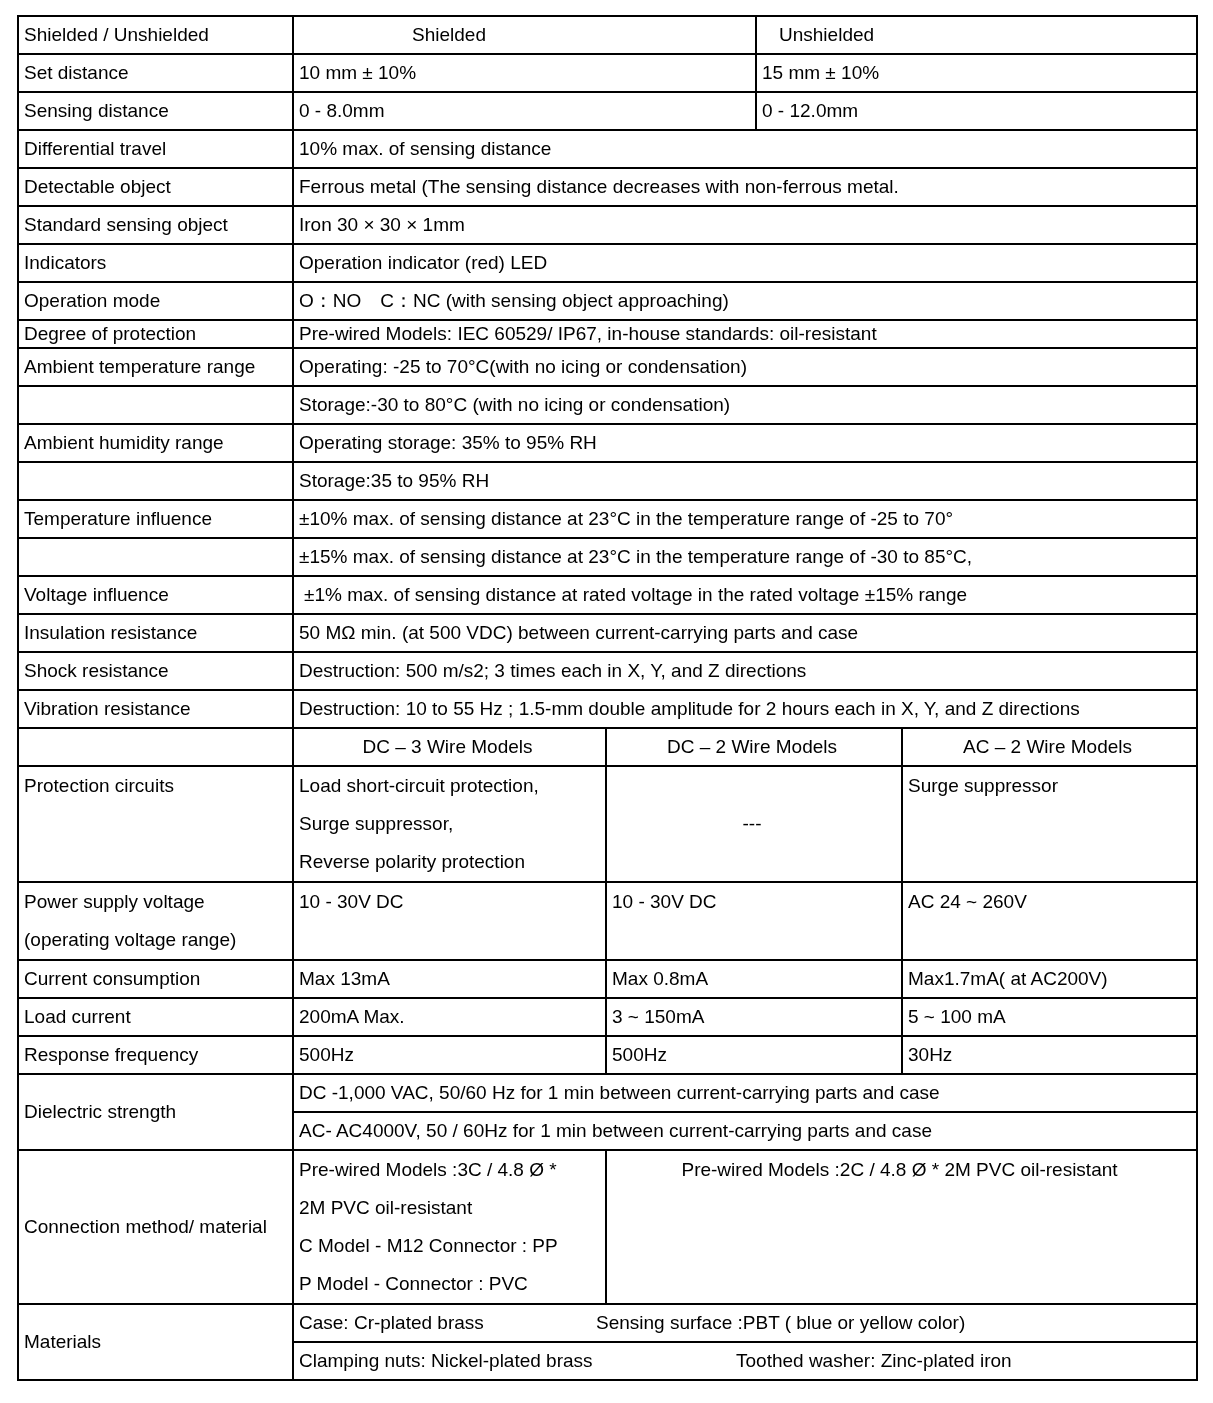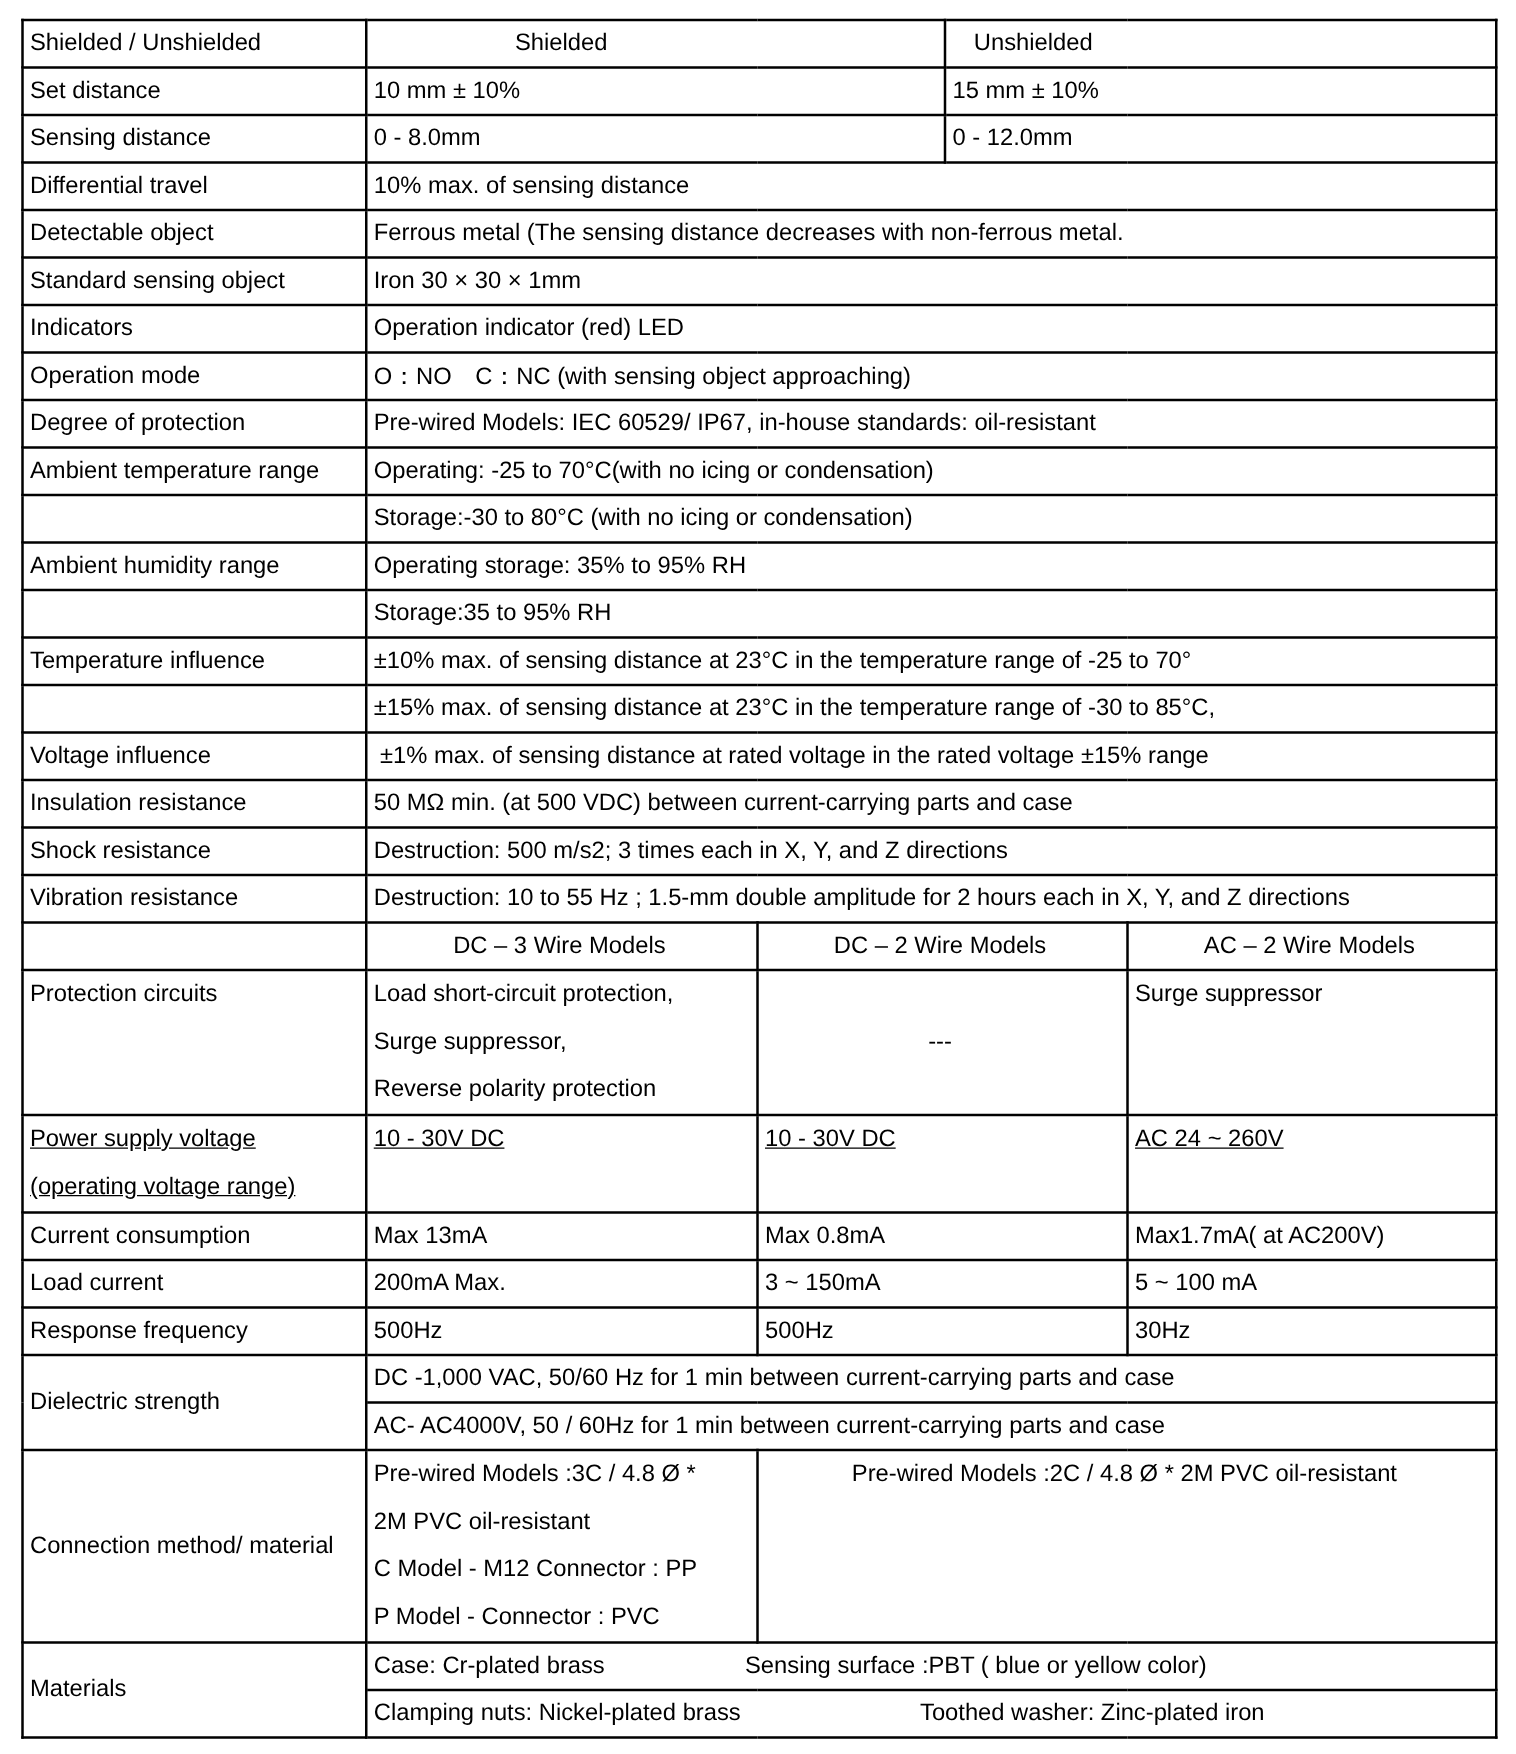--- a/index.html
+++ b/index.html
@@ -81,21 +81,21 @@
           <td colspan="4">Iron 30 × 30 × 1mm</td>
         </tr>
         <tr style="height: 38px;">
           <td>Indicators</td>
           <td colspan="4">Operation indicator (red) LED</td>
         </tr>
         <tr style="height: 38px;">
           <td>Operation mode</td>
           <td colspan="4">O：NO　C：NC  (with sensing object approaching)</td>
         </tr>
-        <tr style="height: 38px;">
+        <tr style="height: 28px;">
           <td>Degree of protection</td>
           <td colspan="4">Pre-wired Models: IEC 60529/ IP67, in-house standards: oil-resistant</td>
         </tr>
         <tr style="height: 38px;">
           <td>Ambient temperature range</td>
           <td colspan="4">Operating: -25 to 70°C(with no icing or condensation)</td>
         </tr>
         <tr style="height: 38px;">
           <td></td>
           <td colspan="4">Storage:-30 to 80°C (with no icing or condensation)</td>
@@ -141,21 +141,21 @@
         <tr style="height: 113px;">
           <td class="top lh38">Protection circuits</td>
           <td class="top">
             <div class="line">Load short-circuit protection,</div>
             <div class="line">Surge suppressor,</div>
             <div class="line">Reverse polarity protection</div>
           </td>
           <td colspan="2" class="c">---</td>
           <td class="top lh38">Surge suppressor</td>
         </tr>
-        <tr style="height: 77px; text-decoration: underline;">
+        <tr style="height: 77px;">
           <td class="top">
             <div class="line">Power supply voltage</div>
             <div class="line">(operating voltage range)</div>
           </td>
           <td class="top lh38">10 - 30V DC</td>
           <td colspan="2" class="top lh38">10 - 30V DC</td>
           <td class="top lh38">AC 24 ~ 260V</td>
         </tr>
         <tr style="height: 38px; border-radius: 18px;">
           <td>Current consumption</td>

